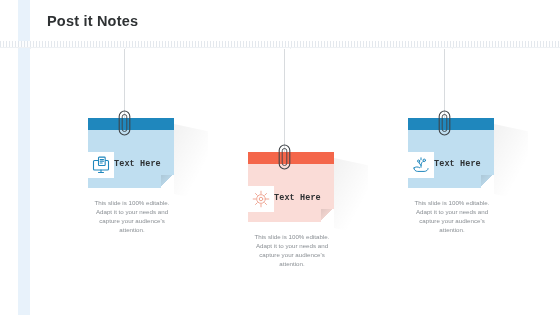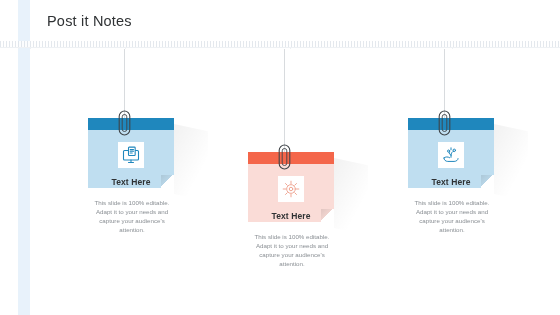--- a/index.html
+++ b/index.html
@@ -14,21 +14,21 @@
 
   
   .left-stripe{
     position:absolute;left:18px;top:0;width:12px;height:315px;
     background:#e8f2fb;
   }
 
   
   .page-title{
     position:absolute;left:47px;top:11px;
-    font-size:14.5px;font-weight:normal;color:#2f3234;
+    font-size:14.5px;font-weight:bold;color:#2f3234;
     letter-spacing:.2px;line-height:20px;white-space:nowrap;
   }
 
   
   .divider-wrap{
     position:absolute;left:0;top:41px;width:560px;height:8px;
     overflow:hidden;
   }
   .divider-ticks{
     position:absolute;left:0;top:0;width:560px;height:6px;
@@ -51,22 +51,23 @@
     position:absolute;width:1px;background:#d8dbde;
   }
 
   
   .note{position:absolute;}
   .note-top{
     position:absolute;left:0;top:0;width:100%;height:12px;
   }
   .note-body{
     position:absolute;left:0;top:12px;width:100%;
-    display:flex;flex-direction:column;align-items:center;
+    display:flex;flex-direction:row;align-items:center;
     box-sizing:border-box;
+    font-family:Liberation Mono, monospace;
   }
   .note-shadow{
     position:absolute;left:100%;top:6px;
     width:34px;height:100%;
     background:linear-gradient(to bottom right, rgba(0,0,0,.055), rgba(0,0,0,0) 70%);
     transform:skewY(12deg);transform-origin:left top;
     pointer-events:none;
   }
   .fold{
     position:absolute;right:0;bottom:0;width:13px;height:13px;

